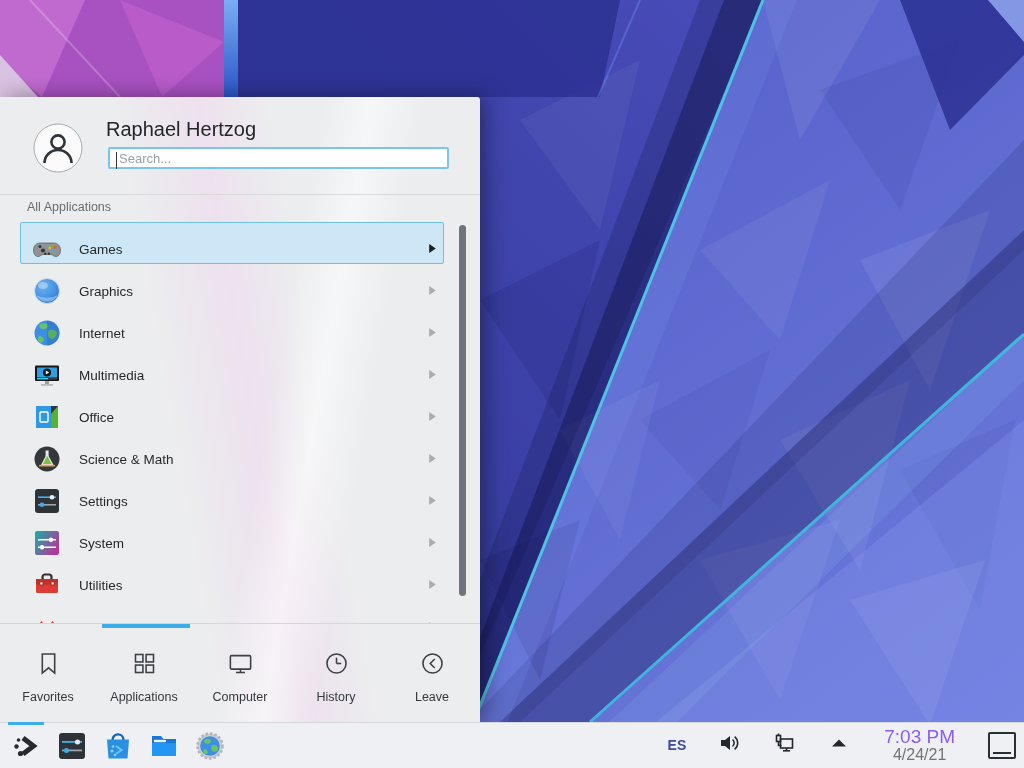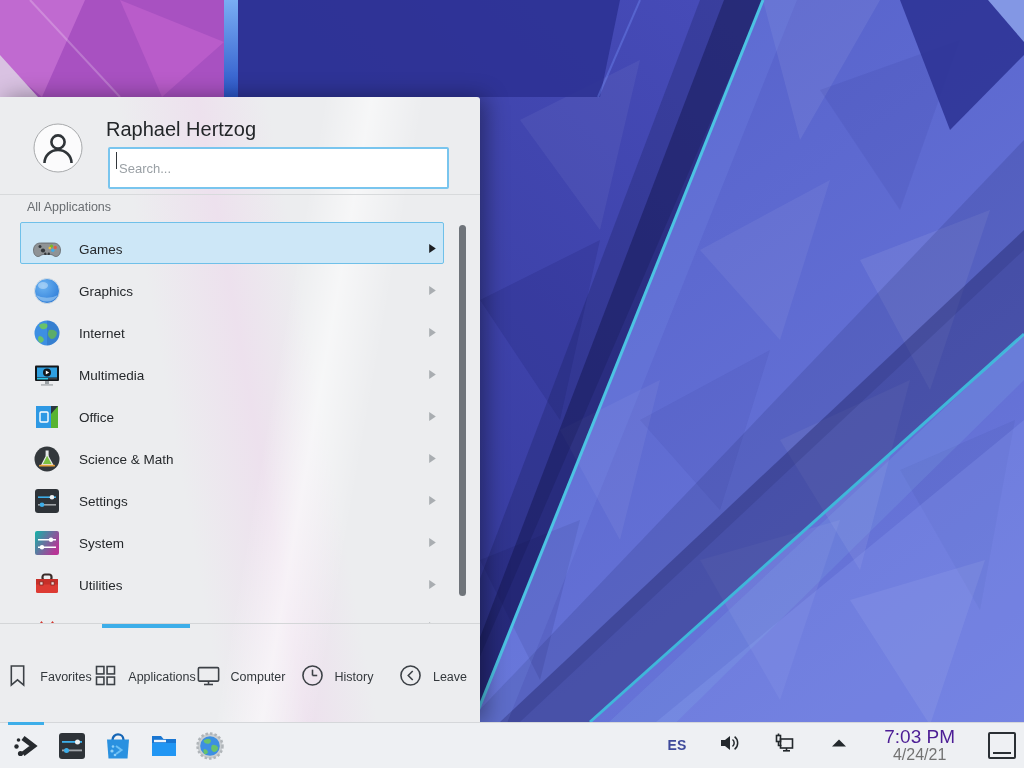--- a/index.html
+++ b/index.html
@@ -16,21 +16,21 @@
     position:absolute;left:0;top:97px;width:480px;height:625px;
     background:
       linear-gradient(100deg, rgba(255,255,255,0) 55%, rgba(255,255,255,.55) 63%, rgba(255,255,255,0) 72%),
       linear-gradient(80deg, rgba(236,206,233,0) 38%, rgba(238,213,236,.5) 52%, rgba(236,206,233,0) 64%),
       #ecedef;
     border-top-right-radius:3px;
     box-shadow:6px 0 22px rgba(0,0,0,.38);
   }
   .lp-avatar{position:absolute;left:33px;top:26px;width:50px;height:50px;border-radius:50%;}
   .lp-username{position:absolute;left:106px;top:21px;font-size:20px;color:#232629;}
-  .lp-search{position:absolute;left:108px;top:50px;width:341px;height:42px;}
+  .lp-search{position:absolute;left:108px;top:50px;width:341px;height:22px;}
   .lp-search input{
     width:100%;height:100%;border:2px solid #79c5ee;border-radius:2px;
     background:#fff;padding:0 8px 0 9px;font-size:13px;color:#232629;outline:none;
     font-family:"Liberation Sans","DejaVu Sans",sans-serif;
   }
   .lp-search input::placeholder{color:#9aa0a5;}
   .lp-caret{position:absolute;left:8px;top:5px;width:1px;height:17px;background:#31363a;}
   .lp-sep1{position:absolute;left:0;top:97px;width:100%;height:1px;background:#d8dadc;}
   .lp-section{position:absolute;left:27px;top:103px;font-size:12.5px;color:#696d71;}
   .cat-list{position:absolute;left:0;top:125px;width:480px;height:401px;overflow:hidden;}
@@ -42,41 +42,41 @@
   .cat-icon{width:32px;height:32px;display:inline-flex;flex:0 0 32px;}
   .cat-icon svg{width:32px;height:32px;}
   .cat-label{margin-left:16px;font-size:13.5px;color:#26292c;flex:1;}
   .cat-arrow svg{width:9px;height:11px;}
   .cat-arrow path{fill:#a9adb1;}
   .cat-row.selected .cat-arrow path{fill:#1c1f22;}
   .lp-scrollbar{position:absolute;left:459px;top:128px;width:7px;height:371px;background:#6f747a;border-radius:3.5px;}
   .lp-sep2{position:absolute;left:0;top:526px;width:100%;height:1px;background:#d4d6d8;}
   .tab-indicator{position:absolute;left:102px;top:527px;width:88px;height:4px;background:#3daee9;}
   .tabbar{position:absolute;left:0;top:533px;width:480px;height:92px;display:flex;}
-  .tab{width:96px;display:flex;flex-direction:row;align-items:center;justify-content:center;gap:9px;padding-top:2px;}
+  .tab{width:96px;display:flex;flex-direction:column;align-items:center;justify-content:center;gap:9px;padding-top:2px;}
   .tab-icon svg{width:27px;height:27px;stroke:#3c4146;fill:none;stroke-width:1.4;}
   .tab-label{font-size:12.5px;color:#33383c;}
 
   
   .taskbar{
     position:absolute;left:0;bottom:0;width:1024px;height:46px;
     background:#eef0f3;border-top:1px solid rgba(0,0,0,.10);
     display:flex;align-items:center;
   }
   .tb-apps{display:flex;align-items:center;gap:14px;padding-left:10px;}
   .tb-app{position:relative;width:32px;height:32px;}
   .tb-app svg{width:32px;height:32px;}
   .tb-app.active::before{
     content:"";position:absolute;left:-2px;top:-8px;width:36px;height:3px;background:#3daee9;
   }
   .tb-tray{margin-left:auto;display:flex;align-items:center;gap:31px;padding-right:8px;}
   .tb-kbd{font-size:14px;font-weight:bold;color:#3e4a9b;}
   .tray-icon svg{width:24px;height:24px;}
   .tb-clock{display:flex;flex-direction:column;align-items:center;line-height:1.05;margin:0 2px;}
-  .tb-time{font-size:19px;font-weight:500;color:#4c1d95;}
+  .tb-time{font-size:19px;font-weight:500;color:#8b5cf6;}
   .tb-date{font-size:16px;color:#737373;}
   .tb-showdesk{position:relative;width:28px;height:27px;border:2px solid #2a2f34;border-radius:2px;background:transparent;}
   .tb-showdesk::after{content:"";position:absolute;left:3px;right:3px;bottom:3px;height:2px;background:#2a2f34;}
 </style>
 </head>
 <body>
 
 <div class="desktop">
 
   <svg class="wallpaper" viewBox="0 0 1024 768" preserveAspectRatio="none">

